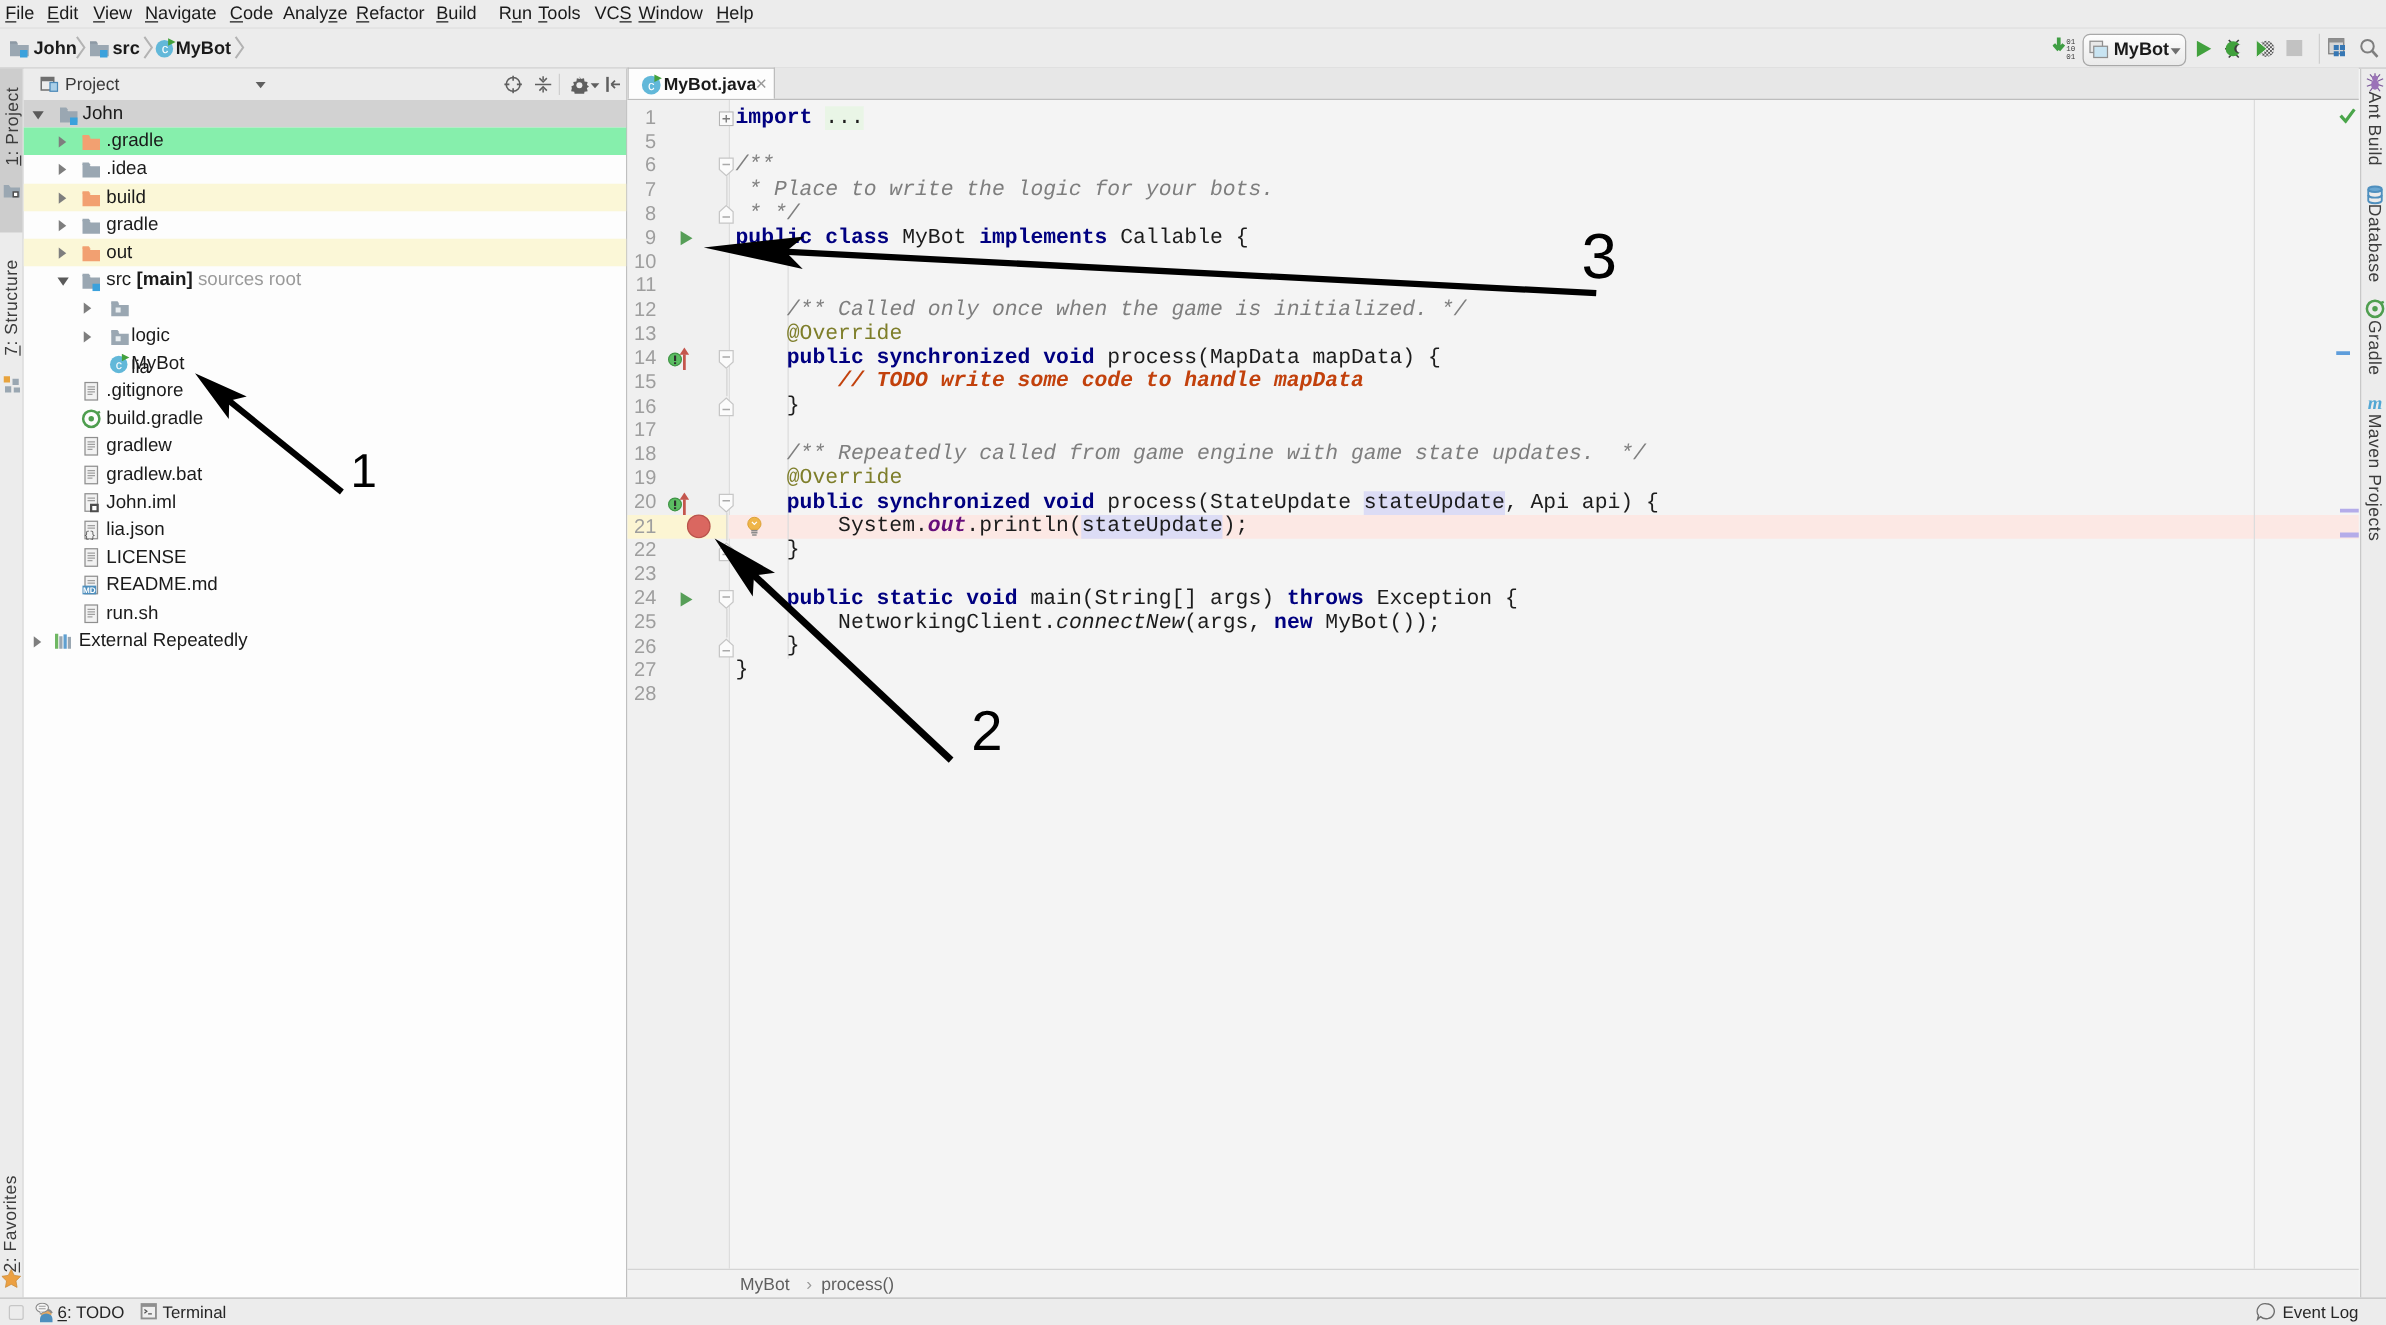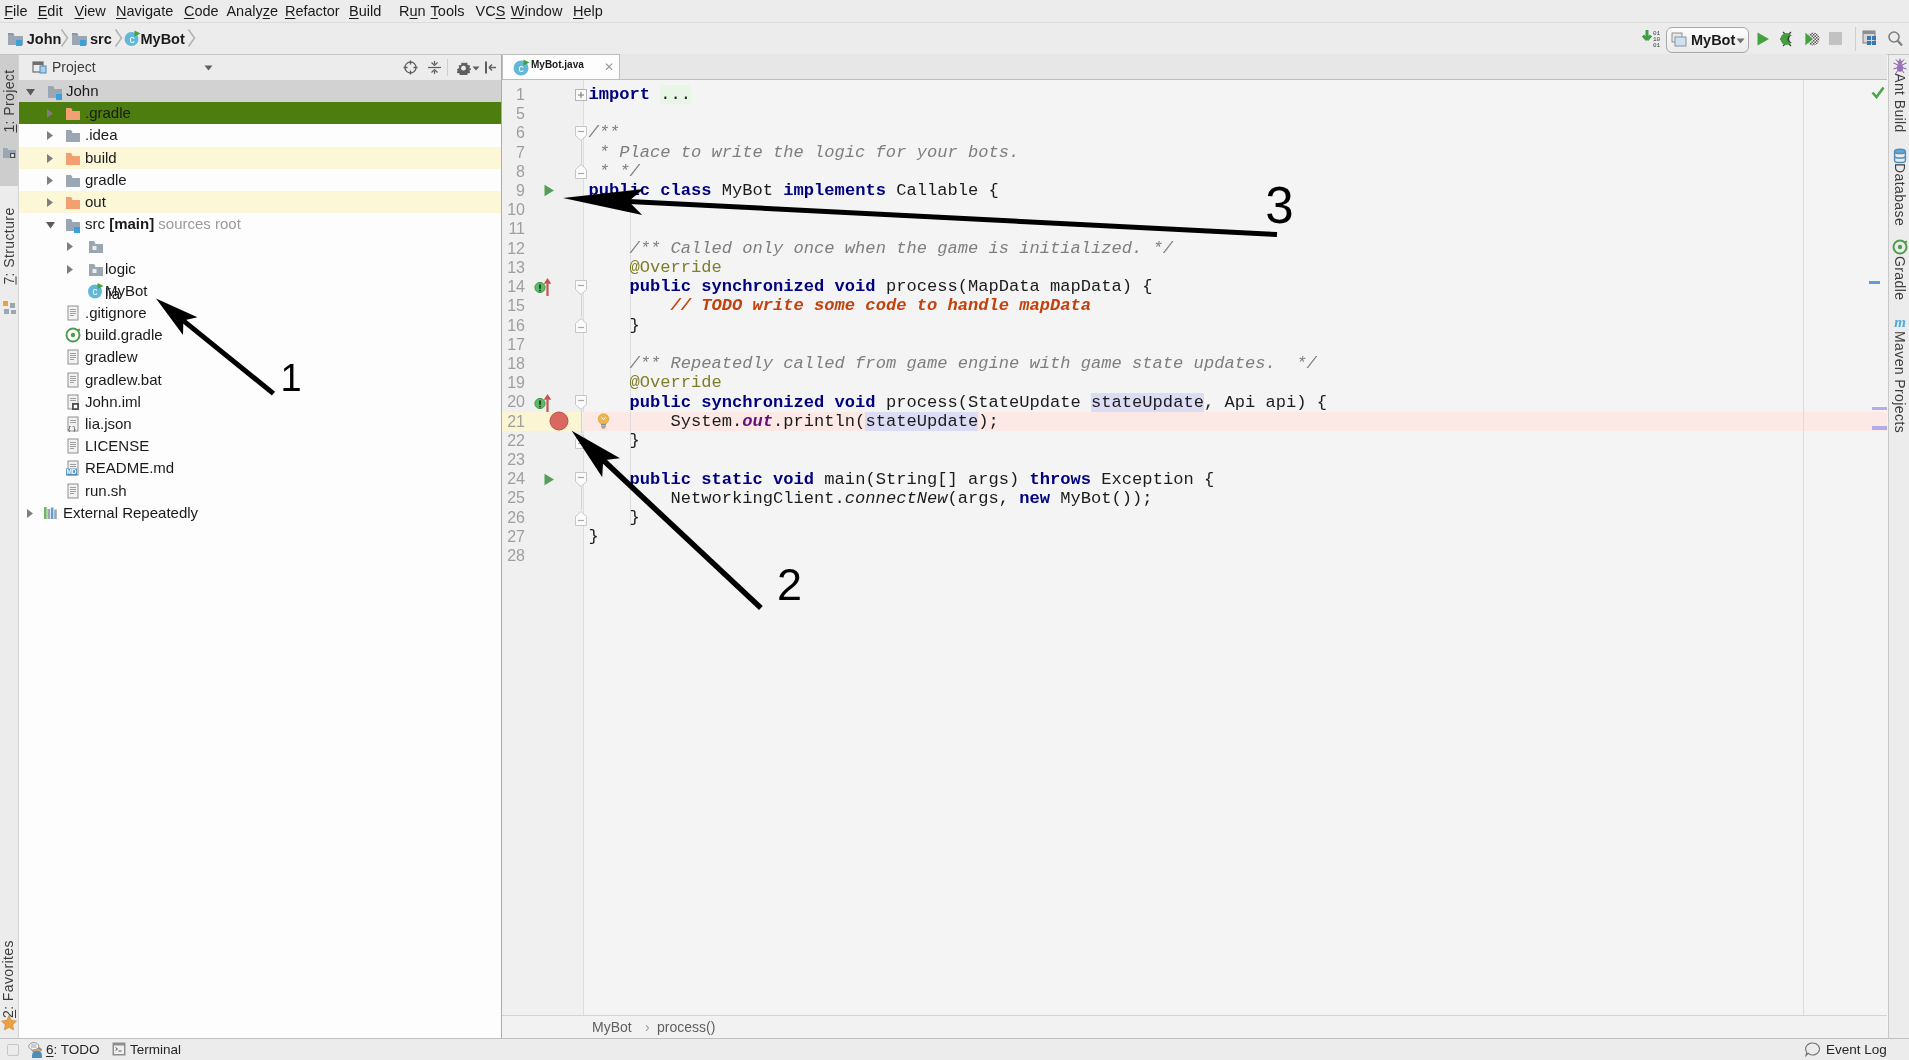--- a/index.html
+++ b/index.html
@@ -222,21 +222,21 @@
         <span class="abs" style="left:6px;top:7px;line-height:0;"><svg class="ta" width="11" height="10" viewBox="0 0 11 10">
             <path d="M1 2 h9 l-4.5 6.5 z" fill="#5a5a5a"></path>
           </svg></span>
         <span class="abs" style="left:28px;top:3px;line-height:0;"><svg class="ti" width="16" height="17" viewBox="0 0 16 17">
             <path d="M1 4 h5 l1.5 2 H15 v9 H1 z" fill="#9aa7b2"></path>
             <path d="M1 3 h5 l1.5 2 h-6.5 z" fill="#9aa7b2"></path>
             <rect x="9" y="11" width="6" height="6" fill="#3ba1dc"></rect>
           </svg></span>
         <span class="lbl" style="left:47px;">John</span>
       </div>
-<div class="trow" style="top:47.2px;background:#4d7c0f;">
+<div class="trow" style="top:47.2px;background:#86efac;">
         <span class="abs" style="left:26px;top:6px;line-height:0;"><svg class="ta" width="10" height="11" viewBox="0 0 10 11">
             <path d="M2 1 l6 4.5 -6 4.5 z" fill="#7e7e7e"></path>
           </svg></span>
         <span class="abs" style="left:46px;top:3px;line-height:0;"><svg class="ti" width="16" height="16" viewBox="0 0 16 16">
             <path d="M1 4 h5 l1.5 2 H15 v9 H1 z" fill="#f2a071"></path>
             <path d="M1 3 h5 l1.5 2 h-6.5 z" fill="#f2a071"></path>
           </svg></span>
         <span class="lbl" style="left:66px;">.gradle</span>
       </div>
 <div class="trow" style="top:69.4px;">
@@ -440,21 +440,21 @@
 </div>
 </div>
 <div class="abs" id="editor">
   <div id="tabbar">
     <div id="tab">
       <svg class="abs" style="left:10px;top:4px" width="18" height="17" viewBox="0 0 18 17">
           <circle cx="8" cy="9" r="7.5" fill="#62b8d9"></circle>
           <text x="8" y="12.8" font-size="10.5" font-family="Liberation Sans" fill="#fff" text-anchor="middle">c</text>
           <path d="M10.5 0.5 l6 3 -6 3 z" fill="#44a13c"></path>
         </svg>
-      <span class="abs" style="left:28px;top:4px;font-size:10px;font-weight:bold;color:#1a1a1a;">MyBot.java</span>
+      <span class="abs" style="left:28px;top:4px;font-size:14px;font-weight:bold;color:#1a1a1a;">MyBot.java</span>
       <span class="abs" style="left:101px;top:5px;font-size:12px;color:#9a9a9a;">✕</span>
     </div>
   </div>
   <div id="gutter">
     <div class="abs" style="left:0;top:331.81px;width:80px;height:19.23px;background:#fcf5d3;"></div>
     <div id="lnums">
         <div>1</div>
         <div>5</div>
         <div>6</div>
         <div>7</div>

